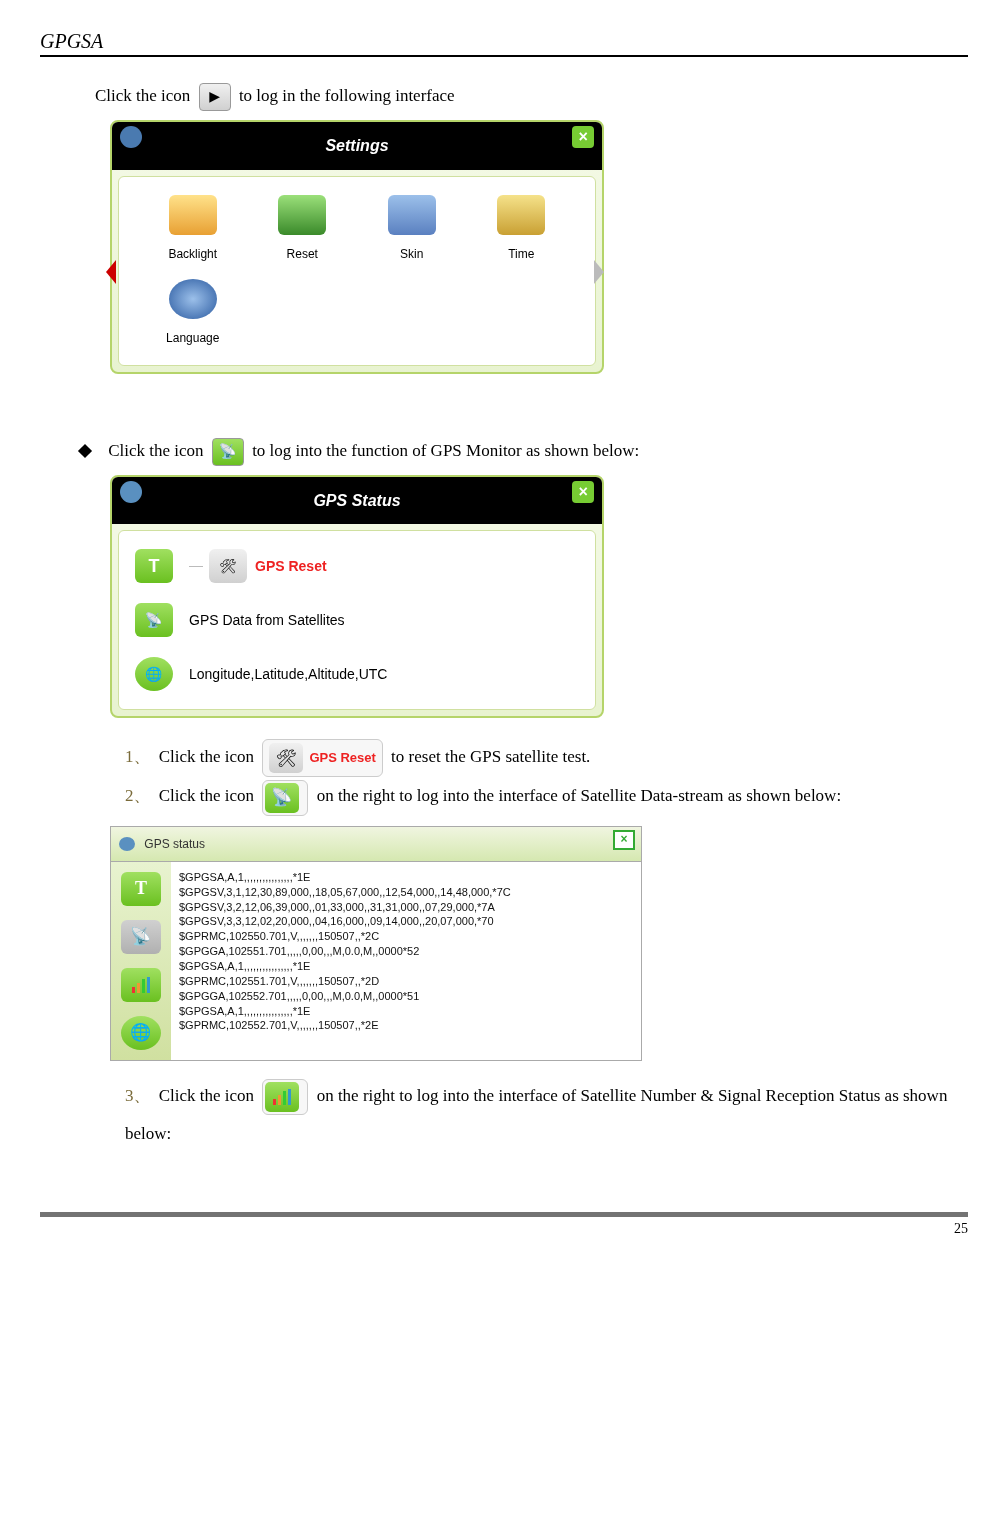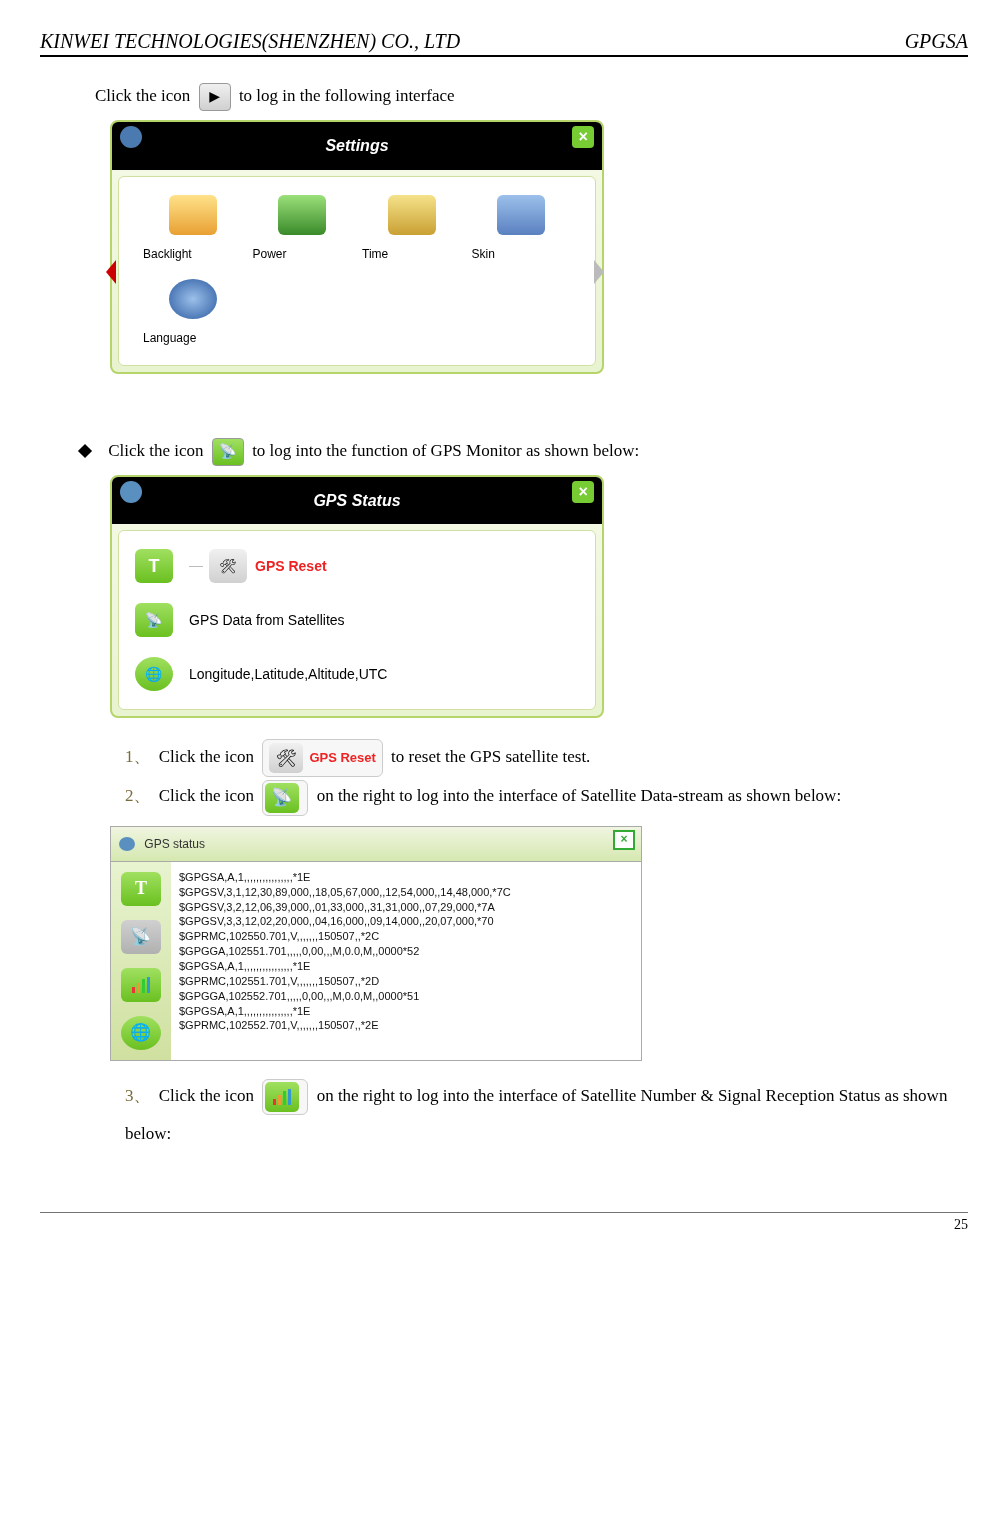--- a/index.html
+++ b/index.html
@@ -83,21 +83,21 @@
     line-height: 22px;
     font-size: 16px;
   }
   .icon-grid {
     display: grid;
     grid-template-columns: repeat(4, 1fr);
     gap: 12px 10px;
     padding: 18px 24px 14px;
     font-family: Arial, sans-serif;
     font-size: 12px;
-    text-align: left;
+    text-align: center;
     background: #fff;
     border: 1px solid #d0e0a0;
     margin: 6px;
     border-radius: 6px;
   }
   .icon-cell .cell-icon {
     width: 48px;
     height: 40px;
     margin: 0 auto 6px;
     background: linear-gradient(#e0e0e0, #b0b0b0);
@@ -220,21 +220,21 @@
   .data-stream {
     flex: 1;
     font-family: Arial, sans-serif;
     font-size: 11px;
     padding: 8px;
     line-height: 1.35;
     color: #111;
     white-space: pre-line;
   }
   .footer {
-    border-top: 1px solid #737373;
+    border-top: 5px solid #737373;
     margin-top: 60px;
     text-align: right;
     font-size: 14px;
     padding-top: 4px;
   }
   .settings-wrap {
     position: relative;
     width: 490px;
   }
   .arrow-left {
@@ -263,21 +263,20 @@
   }
   .bars-mini span {
     width: 3px;
     background: #fff;
   }
 </style>
 </head>
 <body>
 
 <div class="header-line">
-  <span>KINWEI TECHNOLOGIES(SHENZHEN) CO., LTD</span>
   <span>GPGSA</span>
 </div>
 
 <div class="body-text">
 
   
   <div class="indent">
     <span>Click the icon </span>
     <span class="small-icon">▶</span>
     <span> to log in the following interface</span>
@@ -293,29 +292,29 @@
         <span>Settings</span>
         <span class="close">×</span>
       </div>
       <div class="icon-grid">
         <div class="icon-cell">
             <div class="cell-icon" style="background:linear-gradient(#ffe28a,#e8a033);"></div>
             <div>Backlight</div>
           </div>
         <div class="icon-cell">
             <div class="cell-icon" style="background:linear-gradient(#9be07a,#3a8a2a);"></div>
-            <div>Power</div>
+            <div>Reset</div>
+          </div>
+        <div class="icon-cell">
+            <div class="cell-icon" style="background:linear-gradient(#9cc0ea,#5a80c0);"></div>
+            <div>Skin</div>
           </div>
         <div class="icon-cell">
             <div class="cell-icon" style="background:linear-gradient(#f5e28a,#c9a033);"></div>
             <div>Time</div>
-          </div>
-        <div class="icon-cell">
-            <div class="cell-icon" style="background:linear-gradient(#9cc0ea,#5a80c0);"></div>
-            <div>Skin</div>
           </div>
         <div class="icon-cell">
             <div class="cell-icon" style="background:radial-gradient(#9cc0ea,#2a5aa0); border-radius:50%;"></div>
             <div>Language</div>
           </div>
       </div>
     </div>
   </div>
 
   <br>

